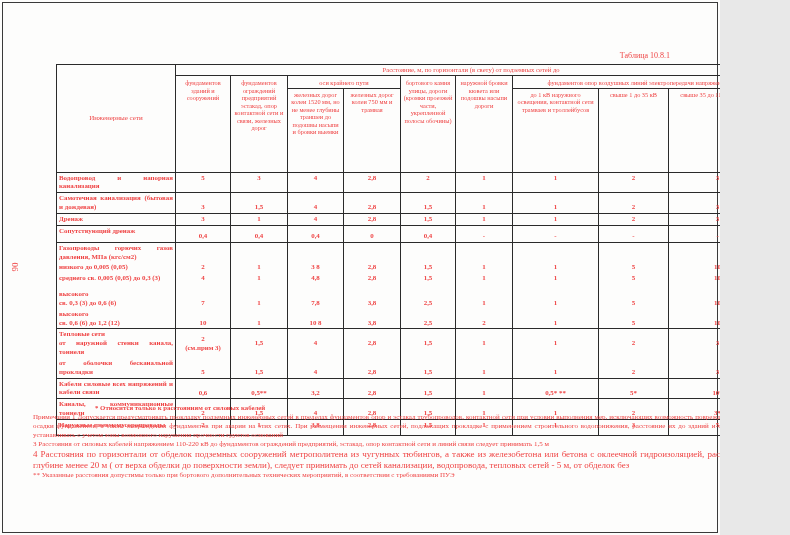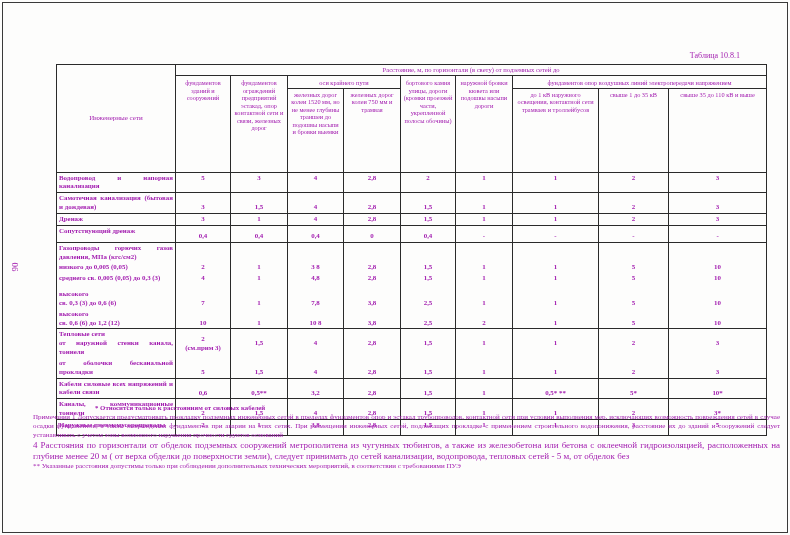--- a/index.html
+++ b/index.html
@@ -1,18 +1,18 @@
 <!DOCTYPE html>
 <html><head>
 <meta charset="utf-8">
 <style>
   html,body{margin:0;padding:0;background:#e8e8e8;}
   .page{
-    position:relative;width:790px;height:535px;background:#fdfdfc;
-    font-family:"Liberation Serif","DejaVu Serif",serif;color:#a21caf;
+    position:relative;width:720px;height:535px;background:#fdfdfc;
+    font-family:"Liberation Serif","DejaVu Serif",serif;color:#ef4444;
     overflow:hidden;box-sizing:border-box;
   }
   .frame{position:absolute;left:2px;top:2px;right:2px;bottom:2px;border:1px solid #3a3a3a;pointer-events:none;}
   .table-label{position:absolute;top:51px;right:50px;font-size:8px;}
   .side-num{position:absolute;left:10px;top:262px;font-size:9px;transform:rotate(-90deg);transform-origin:center;}
   table.main{
     position:absolute;left:56px;top:64px;width:710px;
     border-collapse:collapse;table-layout:fixed;border:1.2px solid #2a2a2a;
   }
   table.main th, table.main td{
@@ -251,17 +251,18 @@
           <td class="val" style="vertical-align: top;">3</td>
           <td class="val" style="vertical-align: top;">5</td>
         </tr>
       </tbody>
   </table>
 
   <div class="below">
     <div class="star-note">* Относится только к расстояниям от силовых кабелей</div>
     <div>
         <div class="note small">Примечания 1  Допускается предусматривать прокладку подземных инженерных сетей в пределах фундаментов опор и эстакад трубопроводов, контактной сети при условии выполнения мер, исключающих возможность повреждения сетей в случае осадки фундаментов, а также повреждения фундаментов при аварии на этих сетях. При размещении инженерных сетей, подлежащих прокладке с применением строительного водопонижения, расстояние их до зданий и сооружений следует устанавливать с учетом зоны возможного нарушения прочности грунтов оснований</div>
+        <div class="note small">3  Расстояния от силовых кабелей напряжением 110-220 кВ до фундаментов ограждений предприятий, эстакад, опор контактной сети и линий связи следует принимать 1,5 м</div>
         <div class="note large">4   Расстояния по горизонтали от обделок подземных сооружений метрополитена из чугунных тюбингов, а также из железобетона или бетона с оклеечной гидроизоляцией, расположенных на глубине менее 20 м ( от верха обделки до поверхности земли), следует принимать до сетей канализации, водопровода, тепловых сетей - 5 м, от обделок без</div>
-        <div class="note small">** Указанные расстояния допустимы только при соблюдении дополнительных технических мероприятий, в соответствии с требованиями ПУЭ</div>
+        <div class="note small">** Указанные расстояния допустимы только при бортового дополнительных технических мероприятий, в соответствии с требованиями ПУЭ</div>
       </div>
   </div>
 </div>
 
 </body></html>

